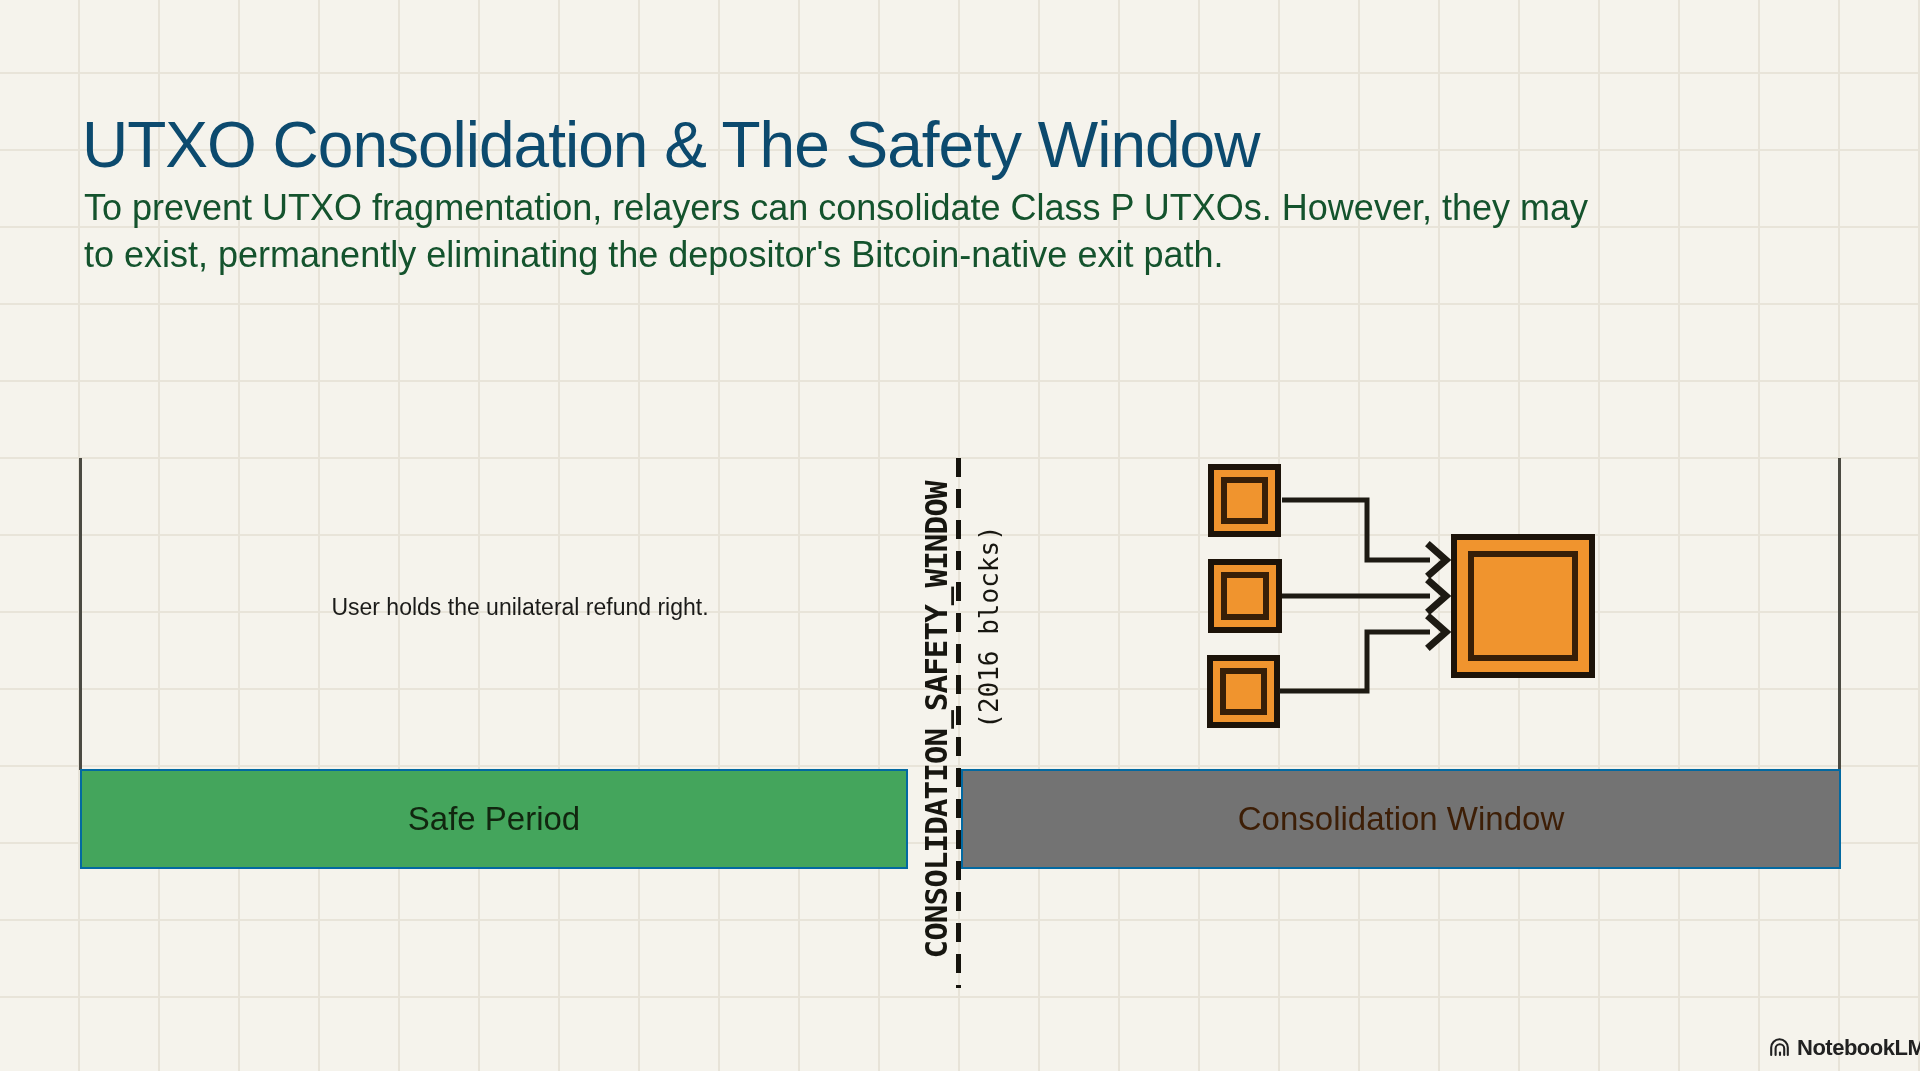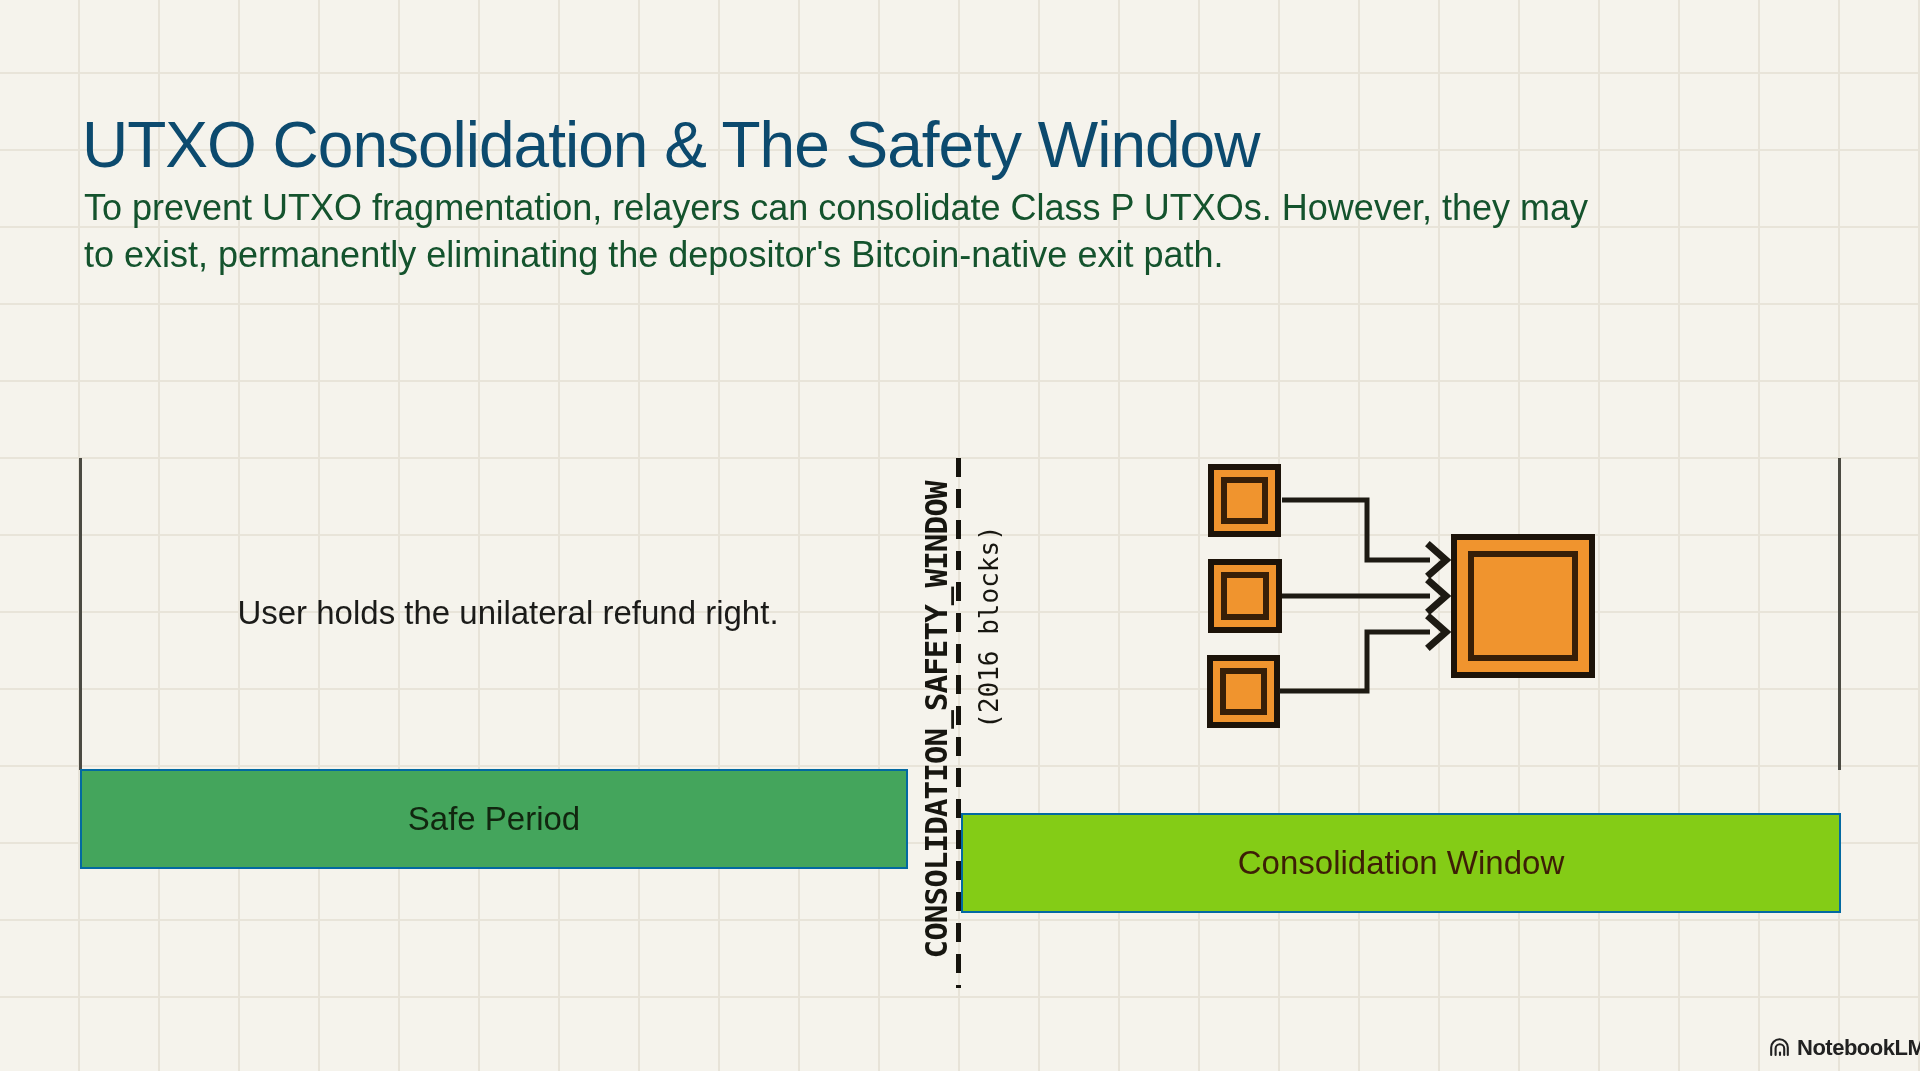--- a/index.html
+++ b/index.html
@@ -49,23 +49,22 @@
     display: flex; align-items: center; justify-content: center;
     font-size: 33px;
   }
   .bar-safe {
     left: 80px; width: 828px;
     background: #44a55c;
     color: #11260f;
   }
   .bar-consolidation {
     left: 961px; width: 880px;
-    background: #84cc16;
+    background: #737373;
     color: #3d1e06;
-    margin-top: 44px;
   }
 
   .dash-line {
     left: 956px; top: 458px;
     width: 5px; height: 530px;
     background: repeating-linear-gradient(to bottom, #15130d 0 19px, transparent 19px 31px);
   }
 
   .vlabel {
     white-space: nowrap;
@@ -80,23 +79,23 @@
     letter-spacing: -1px;
   }
   .vlabel-sub {
     left: 989px; top: 627px;
     transform: translate(-50%, -50%) rotate(-90deg);
     font-size: 26px;
     font-weight: 400;
   }
 
   .refund-note {
-    left: 178px; top: 594px; width: 660px;
+    left: 190px; top: 594px; width: 660px;
     text-align: center;
-    font-size: 33px;
+    font-size: 23px;
     color: #1b1b19;
   }
 
   
   .utxo {
     background: #f0942e;
     border: 6px solid #1c1309;
     padding: 7px;
   }
   .utxo-inner {

